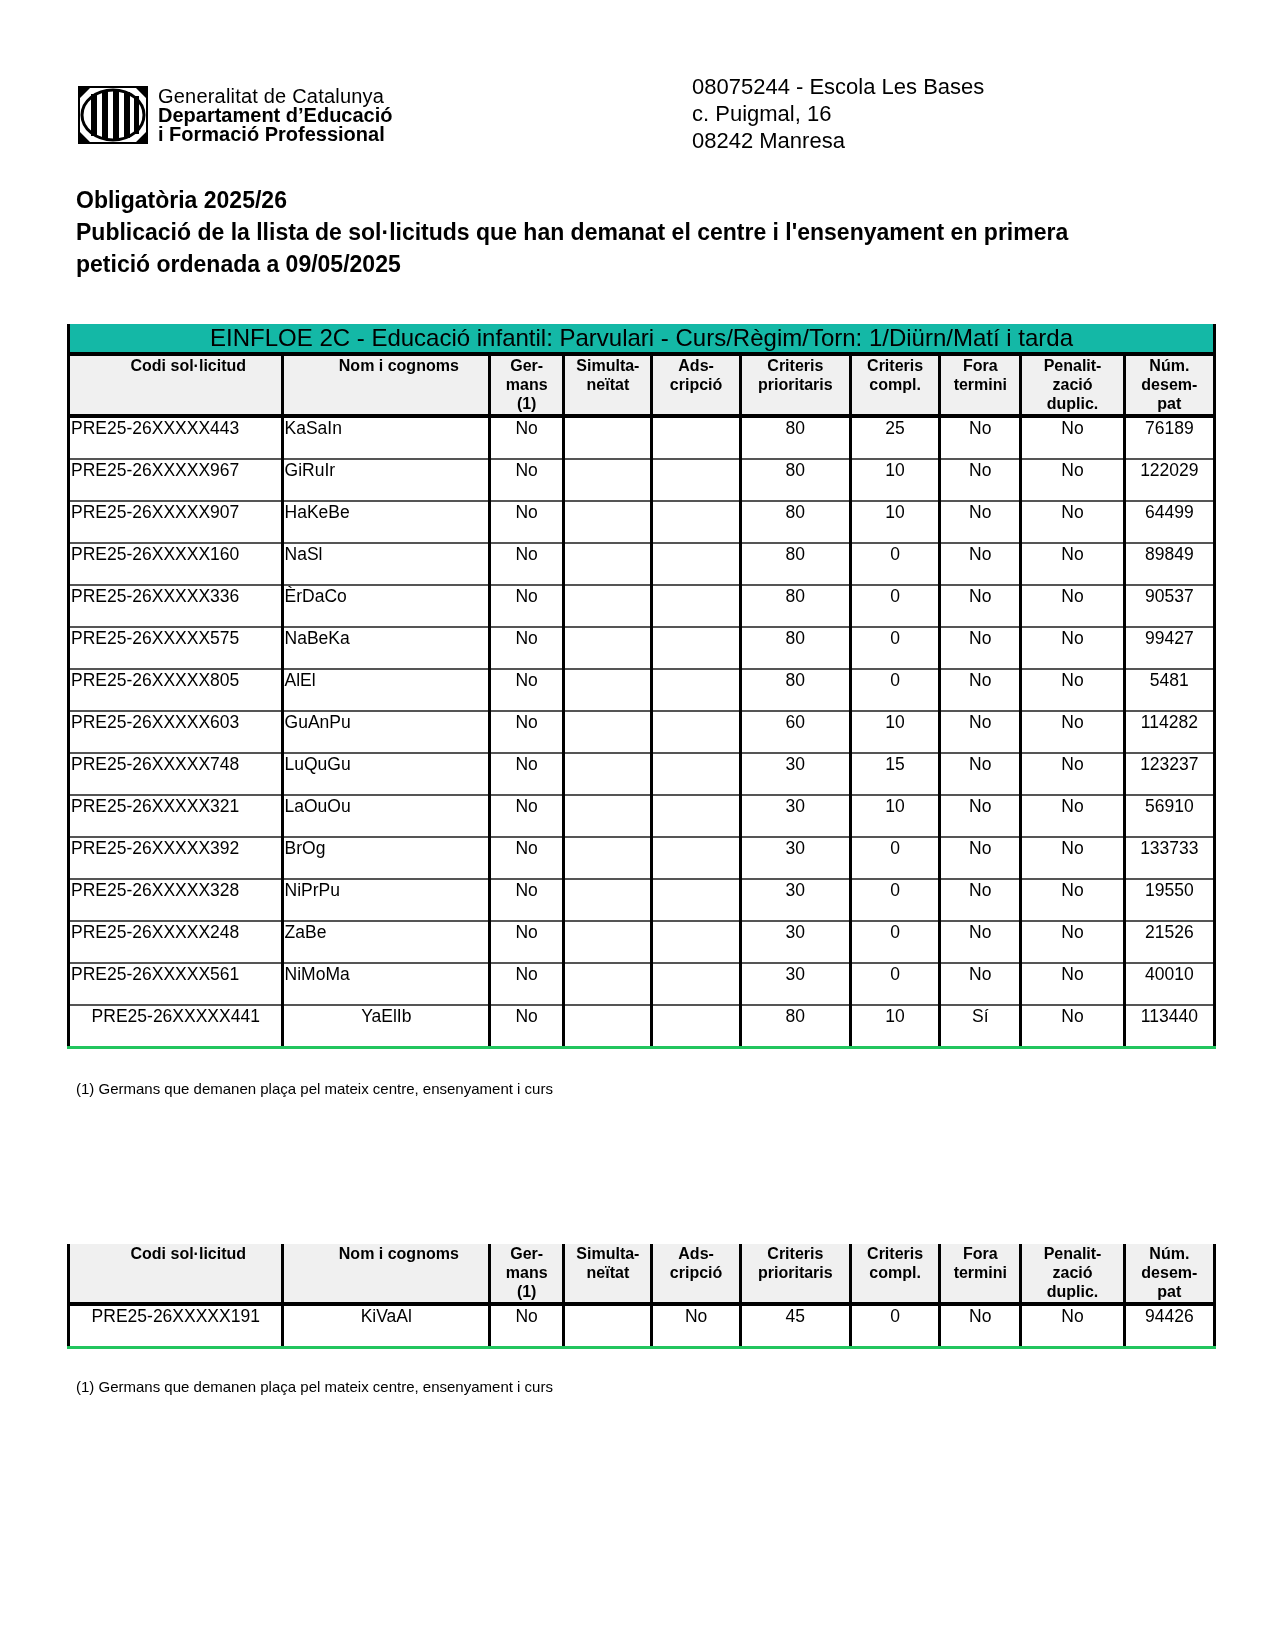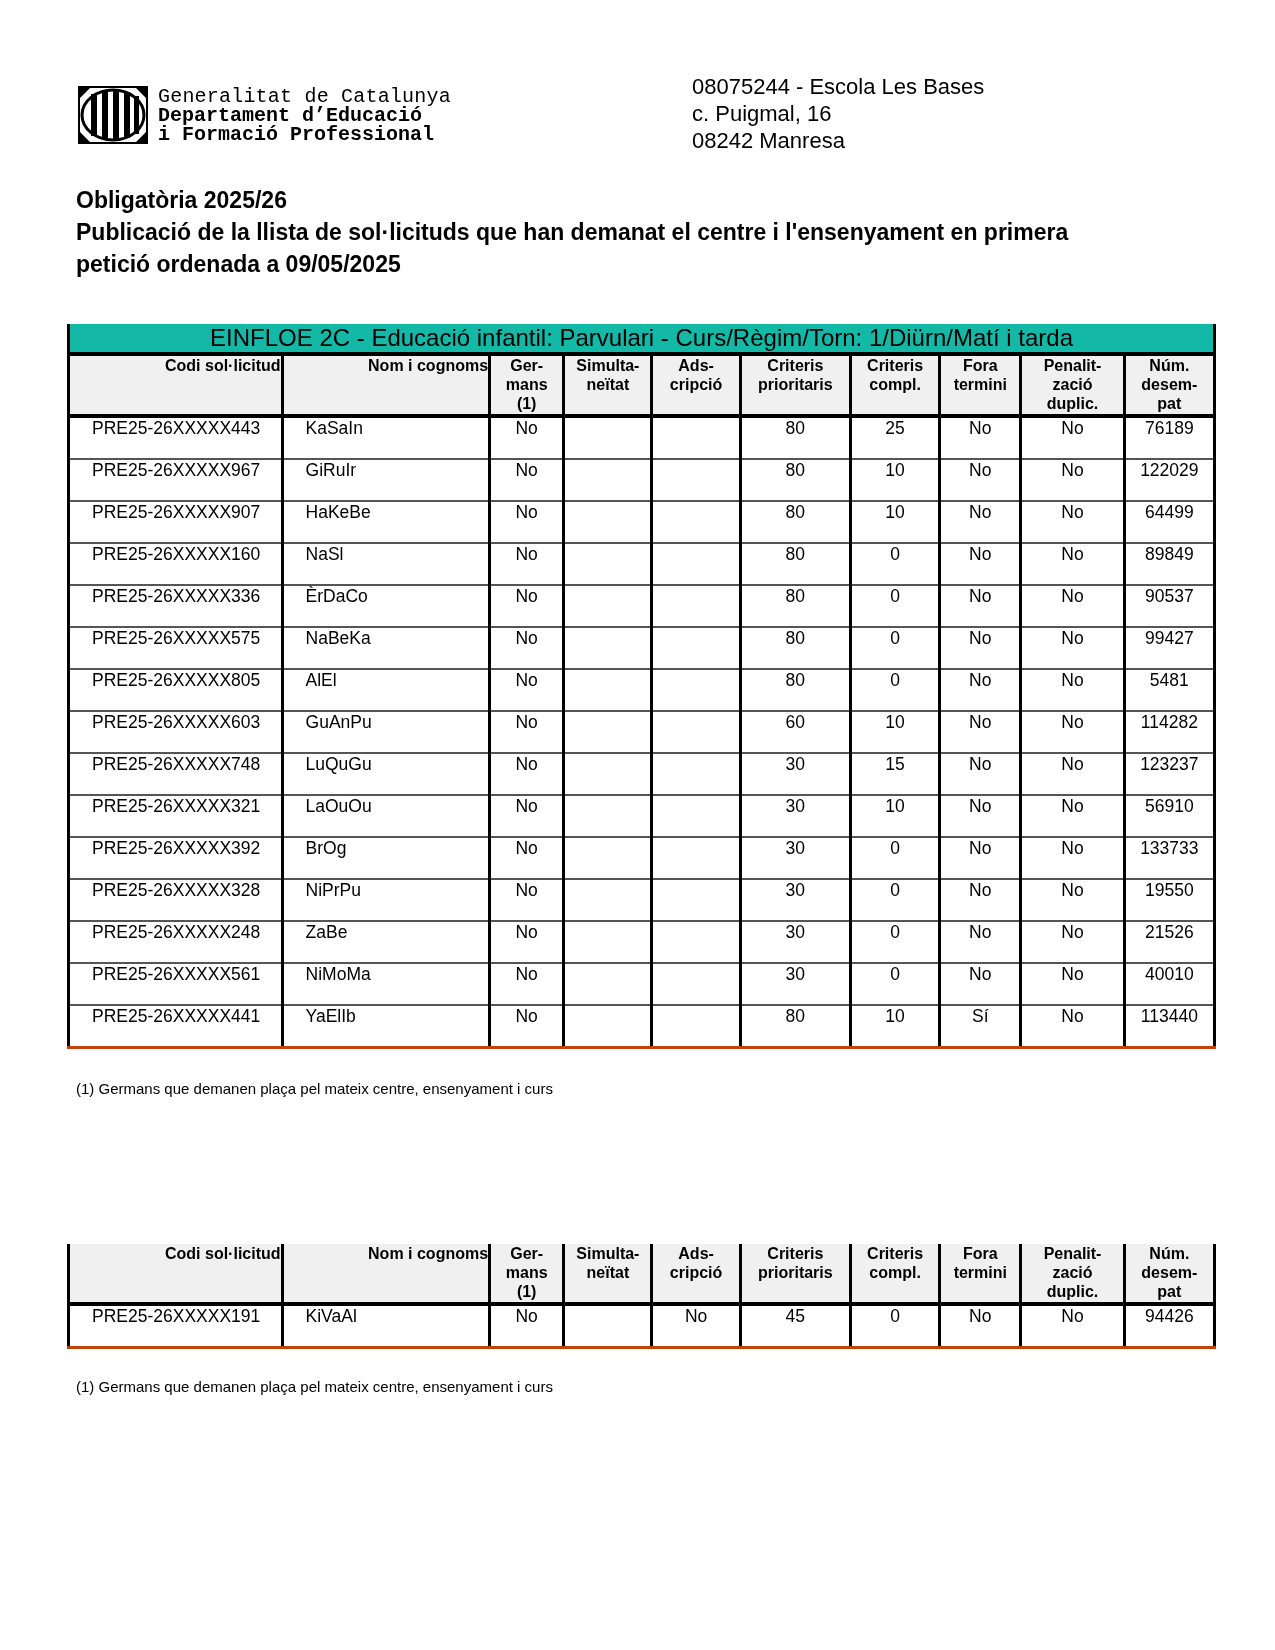--- a/index.html
+++ b/index.html
@@ -1,38 +1,38 @@
 <!DOCTYPE html>
 <html><head>
 <meta charset="utf-8">
 <style>
   html, body { margin: 0; padding: 0; background: #ffffff; }
   body { width: 1275px; height: 1650px; position: relative; overflow: hidden;
          font-family: "Liberation Sans", sans-serif; color: #000; }
 
   .logo-block { position: absolute; left: 78px; top: 86px; display: flex; align-items: center; }
   .logo-emblem { width: 70px; height: 58px; margin-right: 10px; }
-  .logo-text { line-height: 19px; font-family: Liberation Mono, monospace; }
+  .logo-text { line-height: 19px; }
   .logo-line1 { font-size: 20px; font-weight: normal; letter-spacing: 0.2px; }
   .logo-line2, .logo-line3 { font-size: 20px; font-weight: bold; }
 
   .school-block { position: absolute; left: 692px; top: 73px; font-size: 22px; line-height: 27px; }
 
   .doc-title { position: absolute; left: 76px; top: 184px; font-size: 23px; font-weight: bold; line-height: 32px; width: 1130px; }
 
   table.list { position: absolute; left: 67px; width: 1149px; border-collapse: collapse; table-layout: fixed; font-size: 17.5px; }
   table.list td, table.list th { border-left: 3px solid #000; border-right: 3px solid #000; padding: 0; }
   .group-row th { background: #14b8a6; font-size: 24px; font-weight: normal; text-align: center; height: 26px; padding-top: 2px; border-bottom: 4px solid #000; }
   .col-head th { background: #f0f0f0; font-size: 16px; font-weight: bold; vertical-align: top; line-height: 19px; height: 58px; border-bottom: 4px solid #000; }
-  .col-head th.left { text-align: right; padding-left: 26px; }
+  .col-head th.left { text-align: center; padding-left: 26px; }
   .col-head th.ctr { text-align: center; margin-top: 6px; }
   .data-row td { height: 40px; vertical-align: top; padding-top: 3px; border-bottom: 2px solid #555; }
-  .data-row td.left { text-align: left; padding-left: 22px; }
+  .data-row td.left { text-align: left; padding-left: 1px; }
   .data-row td.ctr { text-align: center; }
-  .data-row:last-child td { border-bottom: 3px solid #c2410c; }
+  .data-row:last-child td { border-bottom: 3px solid #22c55e; text-align: center; }
 
   .footnote { position: absolute; left: 76px; font-size: 15px; }
 </style>
 </head>
 <body>
 
 <div class="logo-block">
   <svg class="logo-emblem" viewBox="0 0 70 58">
     <rect x="1" y="1" width="68" height="56" fill="none" stroke="#000" stroke-width="2"></rect>
     <path d="M2 2 L12 2 L2 12 Z M68 2 L58 2 L68 12 Z M2 56 L12 56 L2 46 Z M68 56 L58 56 L68 46 Z" fill="#000"></path>

